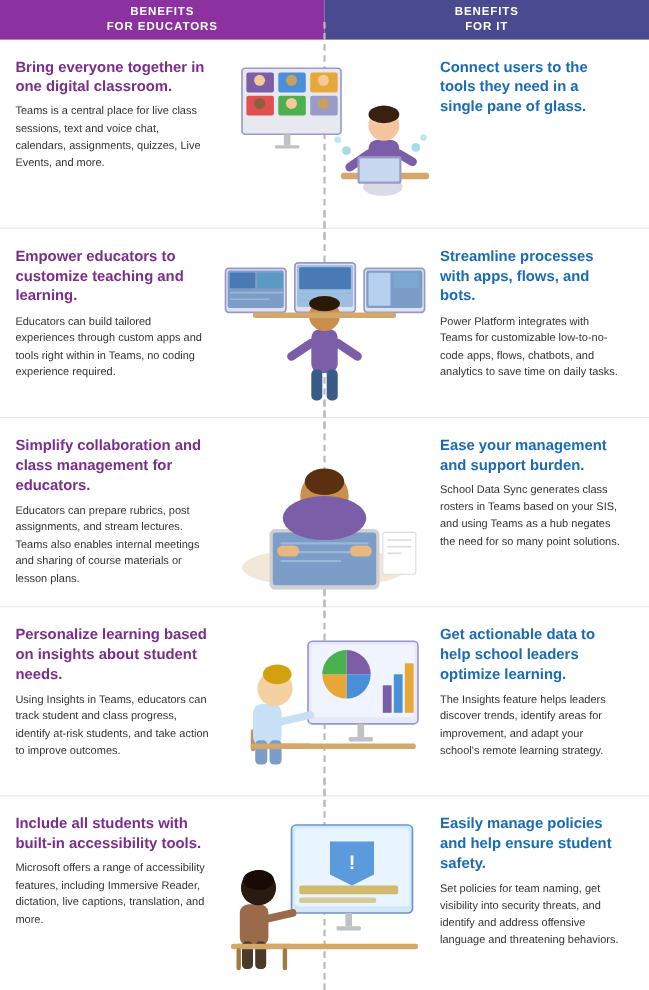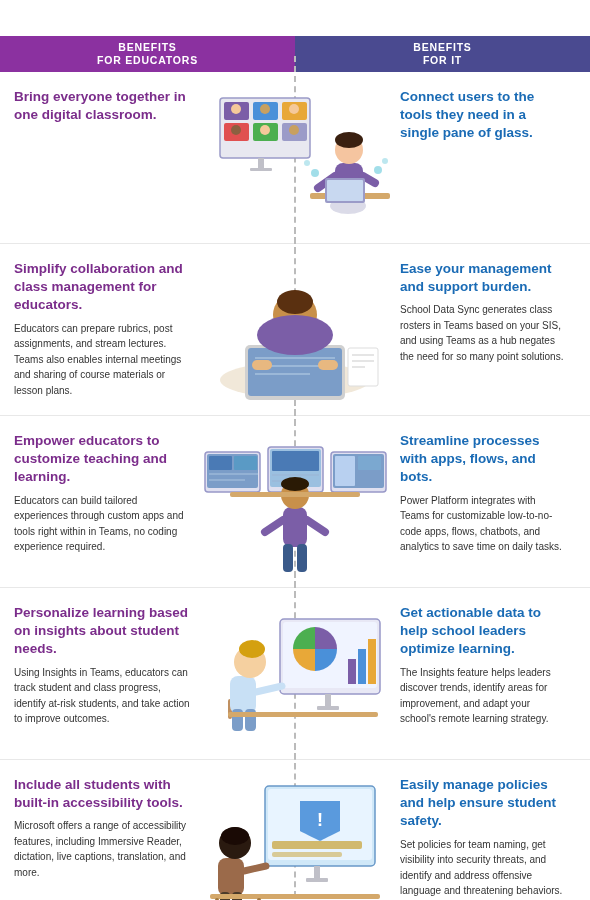--- a/index.html
+++ b/index.html
@@ -72,21 +72,20 @@
       bottom: -10px;
       width: 0;
       border-left: 2px dashed #bbb;
       transform: translateX(-50%);
     }
 
     
     .header-bar {
       display: flex;
       height: 36px;
-      margin-top: 36px;
     }
     .hb-left {
       width: 295px;
       background: #8B31A0;
       display: flex;
       align-items: center;
       justify-content: center;
     }
     .hb-right {
       width: 295px;
@@ -122,20 +121,21 @@
         <div>BENEFITS</div>
         <div>FOR IT</div>
       </div>
     </div>
   </div>
 
   <div class="section">
     <div class="center-line"></div>
     <div class="sec-left">
       <div class="title-edu">Bring everyone together in one digital classroom.</div>
+      <div class="desc">Teams is a central place for live class sessions, text and voice chat, calendars, assignments, quizzes, Live Events, and more.</div>
     </div>
     <div class="sec-center">
 
       <svg width="190" height="145" viewBox="0 0 190 145">
 
         <rect x="20" y="10" width="90" height="60" rx="3" fill="#E8E8F0" stroke="#9B9BC8" stroke-width="1.5"></rect>
 
         <rect x="24" y="14" width="25" height="18" rx="2" fill="#7B5EA7"></rect>
         <rect x="53" y="14" width="25" height="18" rx="2" fill="#4A90D9"></rect>
         <rect x="82" y="14" width="25" height="18" rx="2" fill="#E8A838"></rect>
@@ -176,60 +176,20 @@
       </svg>
     </div>
     <div class="sec-right">
       <div class="title-it">Connect users to the tools they need in a single pane of glass.</div>
     </div>
   </div>
 
   <div class="section">
     <div class="center-line"></div>
     <div class="sec-left">
-      <div class="title-edu">Simplify collaboration and class management for educators.</div>
-      <div class="desc">Educators can prepare rubrics, post assignments, and stream lectures. Teams also enables internal meetings and sharing of course materials or lesson plans.</div>
-    </div>
-    <div class="sec-center">
-
-      <svg width="190" height="145" viewBox="0 0 190 145">
-
-        <ellipse cx="95" cy="120" rx="75" ry="18" fill="#E8D8C0" opacity="0.6"></ellipse>
-
-        <rect x="45" y="85" width="100" height="55" rx="5" fill="#D0D0D0"></rect>
-        <rect x="48" y="88" width="94" height="48" rx="3" fill="#7B9DC8"></rect>
-
-        <line x1="55" y1="98" x2="135" y2="98" stroke="#9BB8D8" stroke-width="2"></line>
-        <line x1="55" y1="106" x2="120" y2="106" stroke="#9BB8D8" stroke-width="2"></line>
-        <line x1="55" y1="114" x2="110" y2="114" stroke="#9BB8D8" stroke-width="2"></line>
-
-        <circle cx="95" cy="55" r="22" fill="#C8904A"></circle>
-
-        <ellipse cx="95" cy="42" rx="18" ry="12" fill="#5A3010"></ellipse>
-
-        <ellipse cx="95" cy="75" rx="38" ry="20" fill="#7B5EA7"></ellipse>
-
-        <rect x="52" y="100" width="20" height="10" rx="5" fill="#E8B880"></rect>
-        <rect x="118" y="100" width="20" height="10" rx="5" fill="#E8B880"></rect>
-
-        <rect x="148" y="88" width="30" height="38" rx="2" fill="#fff" stroke="#ddd" stroke-width="1"></rect>
-        <line x1="152" y1="95" x2="174" y2="95" stroke="#ddd" stroke-width="1.5"></line>
-        <line x1="152" y1="101" x2="174" y2="101" stroke="#ddd" stroke-width="1.5"></line>
-        <line x1="152" y1="107" x2="165" y2="107" stroke="#ddd" stroke-width="1.5"></line>
-      </svg>
-    </div>
-    <div class="sec-right">
-      <div class="title-it">Ease your management and support burden.</div>
-      <div class="desc">School Data Sync generates class rosters in Teams based on your SIS, and using Teams as a hub negates the need for so many point solutions.</div>
-    </div>
-  </div>
-
-  <div class="section">
-    <div class="center-line"></div>
-    <div class="sec-left">
       <div class="title-edu">Empower educators to customize teaching and learning.</div>
       <div class="desc">Educators can build tailored experiences through custom apps and tools right within in Teams, no coding experience required.</div>
     </div>
     <div class="sec-center">
 
       <svg width="190" height="145" viewBox="0 0 190 145">
 
         <rect x="5" y="20" width="55" height="40" rx="3" fill="#E0E0F0" stroke="#9898C8" stroke-width="1.5"></rect>
         <rect x="7" y="22" width="51" height="34" rx="2" fill="#7B9DC8"></rect>
         <rect x="9" y="24" width="23" height="14" rx="1" fill="#4A7AB5"></rect>
@@ -265,20 +225,60 @@
     </div>
     <div class="sec-right">
       <div class="title-it">Streamline processes with apps, flows, and bots.</div>
       <div class="desc">Power Platform integrates with Teams for customizable low-to-no-code apps, flows, chatbots, and analytics to save time on daily tasks.</div>
     </div>
   </div>
 
   <div class="section">
     <div class="center-line"></div>
     <div class="sec-left">
+      <div class="title-edu">Simplify collaboration and class management for educators.</div>
+      <div class="desc">Educators can prepare rubrics, post assignments, and stream lectures. Teams also enables internal meetings and sharing of course materials or lesson plans.</div>
+    </div>
+    <div class="sec-center">
+
+      <svg width="190" height="145" viewBox="0 0 190 145">
+
+        <ellipse cx="95" cy="120" rx="75" ry="18" fill="#E8D8C0" opacity="0.6"></ellipse>
+
+        <rect x="45" y="85" width="100" height="55" rx="5" fill="#D0D0D0"></rect>
+        <rect x="48" y="88" width="94" height="48" rx="3" fill="#7B9DC8"></rect>
+
+        <line x1="55" y1="98" x2="135" y2="98" stroke="#9BB8D8" stroke-width="2"></line>
+        <line x1="55" y1="106" x2="120" y2="106" stroke="#9BB8D8" stroke-width="2"></line>
+        <line x1="55" y1="114" x2="110" y2="114" stroke="#9BB8D8" stroke-width="2"></line>
+
+        <circle cx="95" cy="55" r="22" fill="#C8904A"></circle>
+
+        <ellipse cx="95" cy="42" rx="18" ry="12" fill="#5A3010"></ellipse>
+
+        <ellipse cx="95" cy="75" rx="38" ry="20" fill="#7B5EA7"></ellipse>
+
+        <rect x="52" y="100" width="20" height="10" rx="5" fill="#E8B880"></rect>
+        <rect x="118" y="100" width="20" height="10" rx="5" fill="#E8B880"></rect>
+
+        <rect x="148" y="88" width="30" height="38" rx="2" fill="#fff" stroke="#ddd" stroke-width="1"></rect>
+        <line x1="152" y1="95" x2="174" y2="95" stroke="#ddd" stroke-width="1.5"></line>
+        <line x1="152" y1="101" x2="174" y2="101" stroke="#ddd" stroke-width="1.5"></line>
+        <line x1="152" y1="107" x2="165" y2="107" stroke="#ddd" stroke-width="1.5"></line>
+      </svg>
+    </div>
+    <div class="sec-right">
+      <div class="title-it">Ease your management and support burden.</div>
+      <div class="desc">School Data Sync generates class rosters in Teams based on your SIS, and using Teams as a hub negates the need for so many point solutions.</div>
+    </div>
+  </div>
+
+  <div class="section">
+    <div class="center-line"></div>
+    <div class="sec-left">
       <div class="title-edu">Personalize learning based on insights about student needs.</div>
       <div class="desc">Using Insights in Teams, educators can track student and class progress, identify at-risk students, and take action to improve outcomes.</div>
     </div>
     <div class="sec-center">
 
       <svg width="190" height="145" viewBox="0 0 190 145">
 
         <rect x="80" y="15" width="100" height="75" rx="4" fill="#E8E8F5" stroke="#9898C8" stroke-width="1.5"></rect>
         <rect x="83" y="18" width="94" height="66" rx="3" fill="#F0F4FF"></rect>
 

